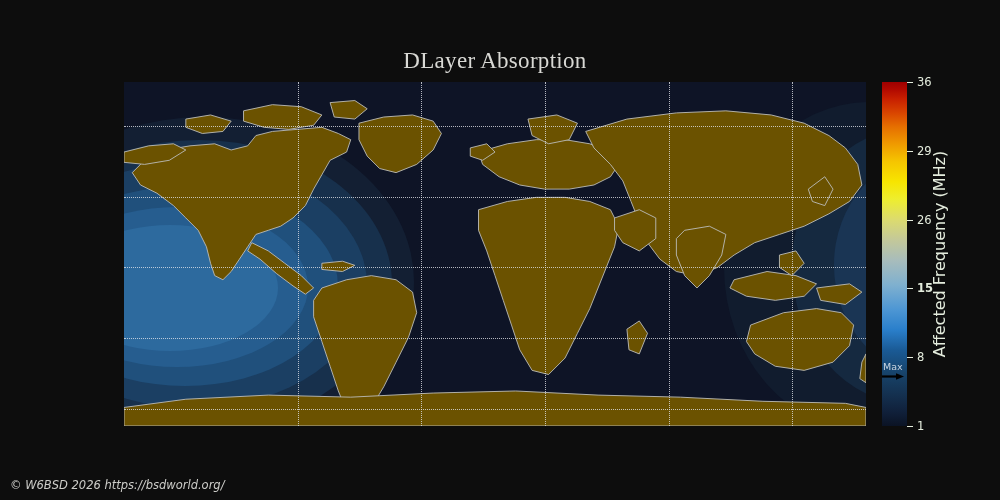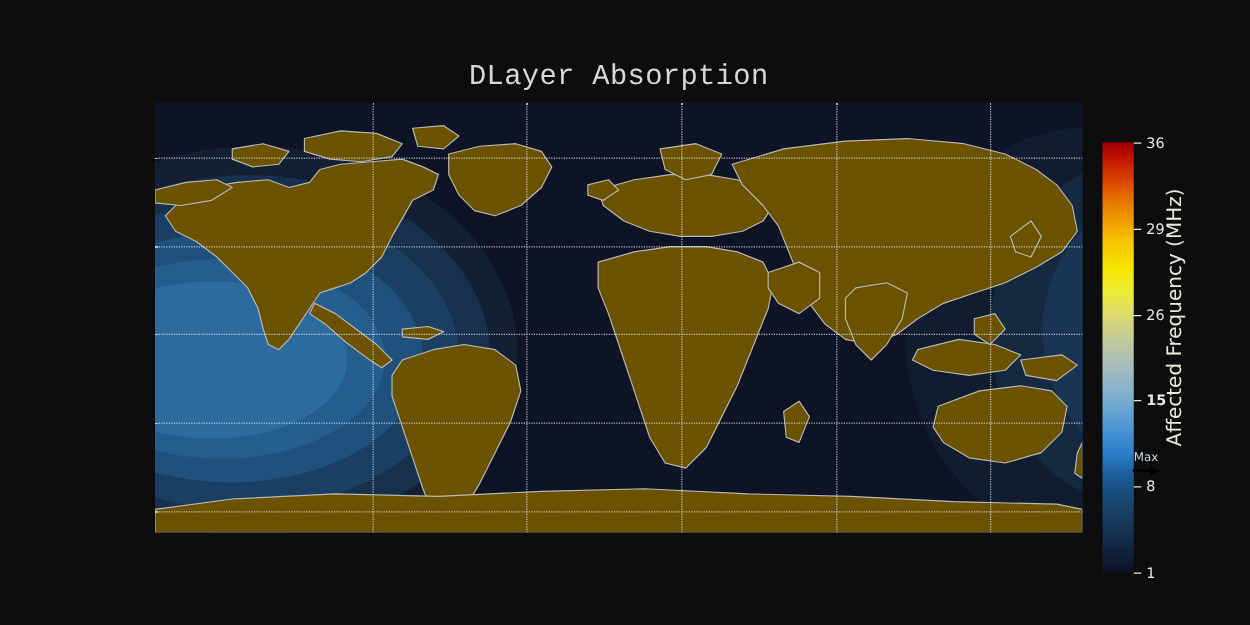--- a/index.html
+++ b/index.html
@@ -26,21 +26,21 @@
   
   .title {
     position: absolute;
     left: 0;
     top: 48px;
     width: 990px;
     text-align: center;
     color: #d8d8d4;
     font-size: 23px;
     letter-spacing: 0.3px;
-    font-family: Liberation Mono, monospace;
+    font-family: Liberation Serif, serif;
   }
 
   
   .map-frame {
     position: absolute;
     left: 124px;
     top: 82px;
     width: 742px;
     height: 344px;
     overflow: hidden;
@@ -84,21 +84,20 @@
     border-top: 1px dotted rgba(225,228,235,0.78);
   }
 
   
   .cbar-wrap {
     position: absolute;
     left: 882px;
     top: 82px;
     width: 25px;
     height: 344px;
-    margin-top: 32px;
   }
   .cbar {
     position: absolute;
     left: 0; top: 0;
     width: 25px;
     height: 344px;
     background: linear-gradient(to top,
       #0b1324 0%,
       #10203a 4%,
       #14304f 9%,
@@ -152,21 +151,21 @@
   }
   .cb-axis-label-inner {
     display: block;
     transform: translate(-344px, 0);
     width: 344px;
   }
 
   
   .max-marker {
     position: absolute;
-    left: 906px;
+    left: 882px;
     top: 361px;
     width: 30px;
     height: 22px;
     pointer-events: none;
   }
   .max-text {
     position: absolute;
     left: 1px;
     top: 0px;
     color: #c9d6e2;
@@ -329,14 +328,15 @@
       <path d="M14,0.3 L22,3.5 L14,6.7 Z" fill="#000000"></path>
     </svg>
   </div>
 
   <div class="cb-axis-label">
     <span class="cb-axis-label-inner">Affected Frequency (MHz)</span>
   </div>
 
 
 
+  <div class="footer">© W6BSD 2026 https://bsdworld.org/</div>
 
 </div>
 
 </body></html>

